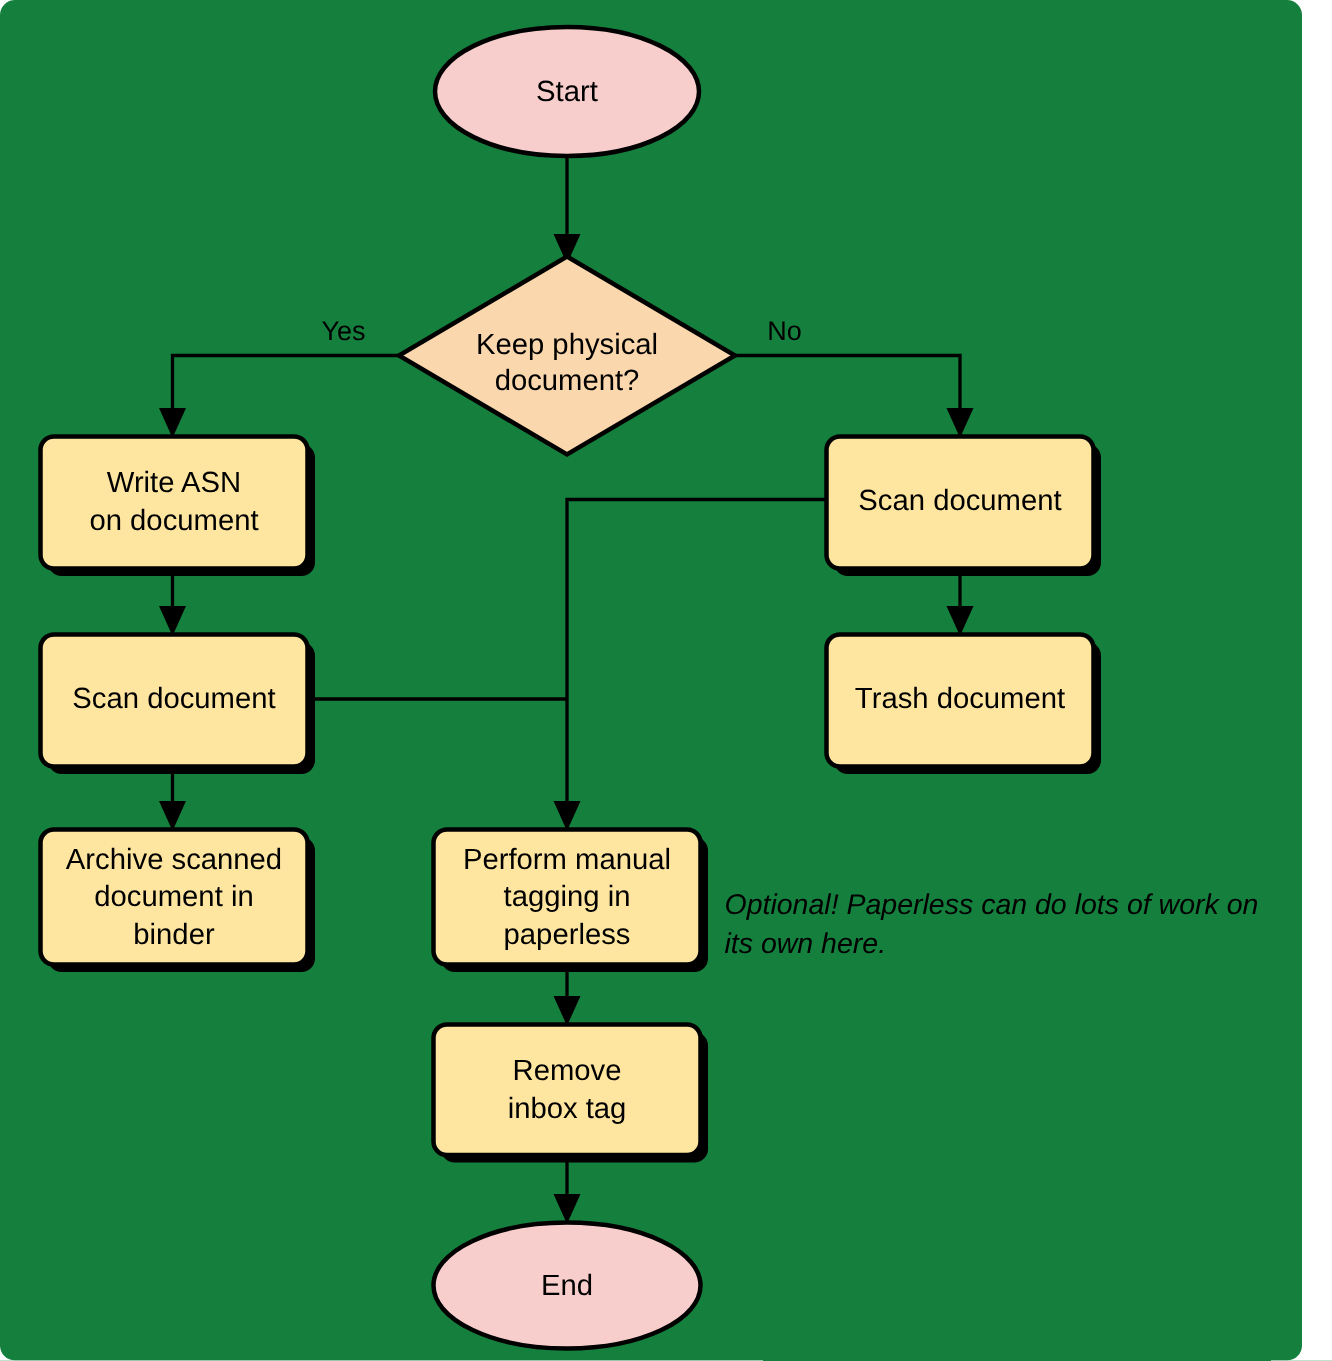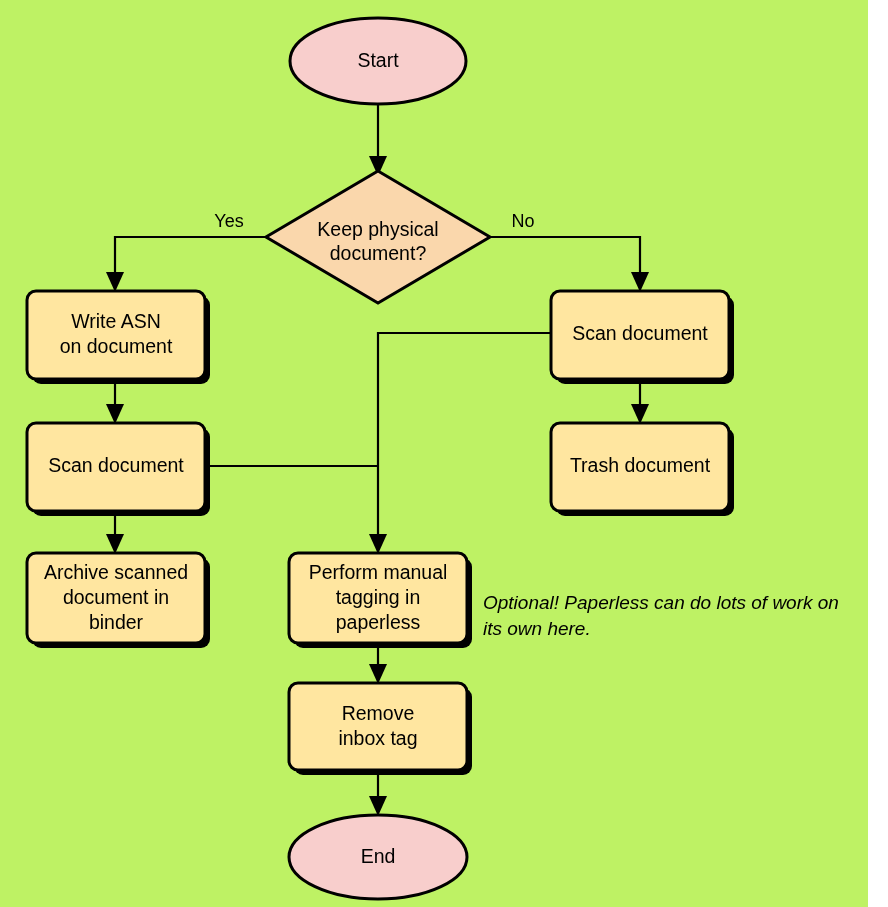--- a/index.html
+++ b/index.html
@@ -10,21 +10,22 @@
   body {
     width: 888px;
     height: 907px;
     font-family: "Liberation Sans", sans-serif;
     overflow: hidden;
   }
   #flowchart-root {
     position: relative;
     width: 868px;
     height: 907px;
-    background: #bef264;
+    background: #15803d;
+    border-radius: 10px;
   }
   svg.flow-canvas {
     display: block;
     width: 888px;
     height: 907px;
   }
   .node-shape {
     stroke: #000000;
     stroke-width: 3;
   }

